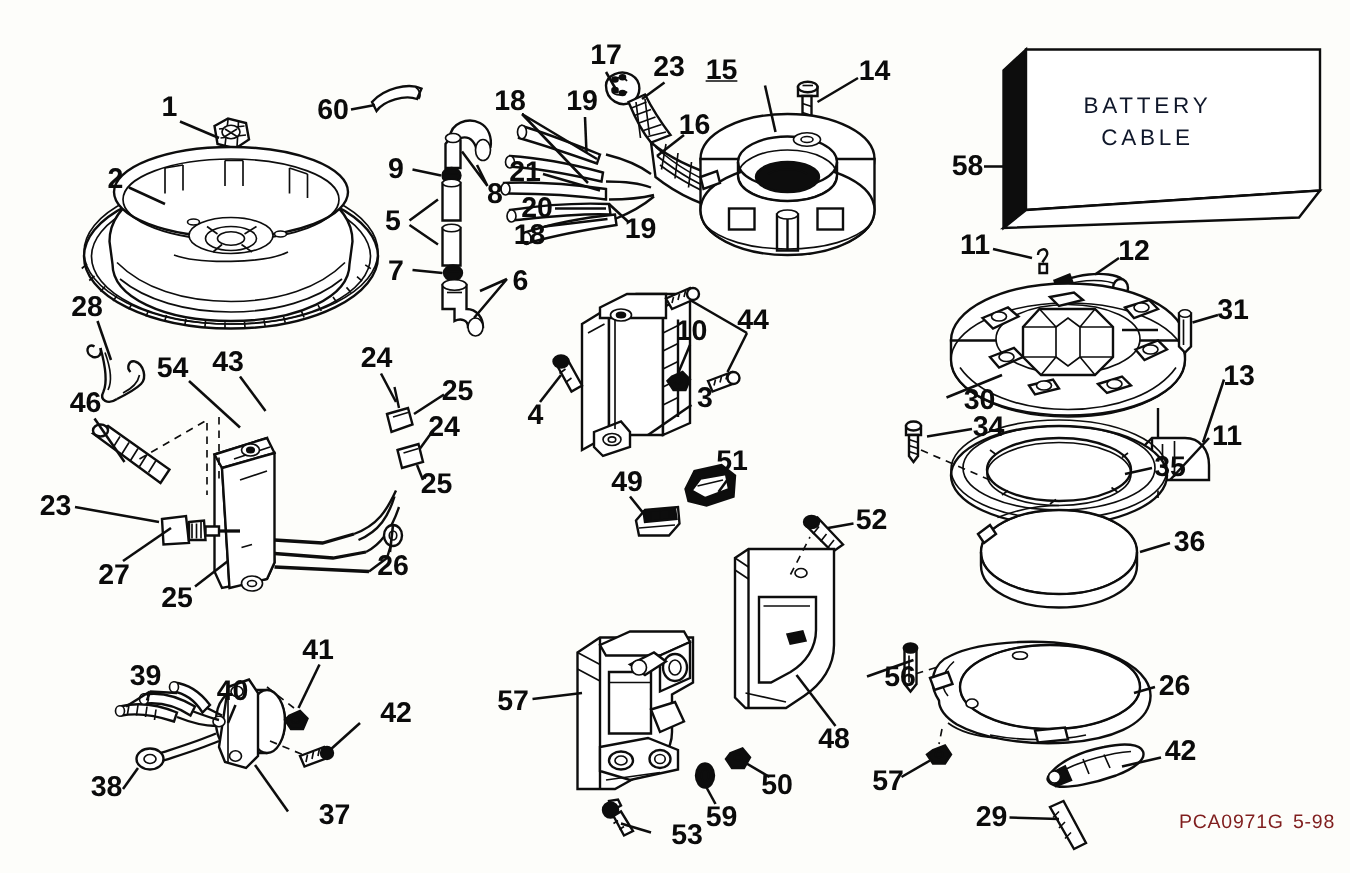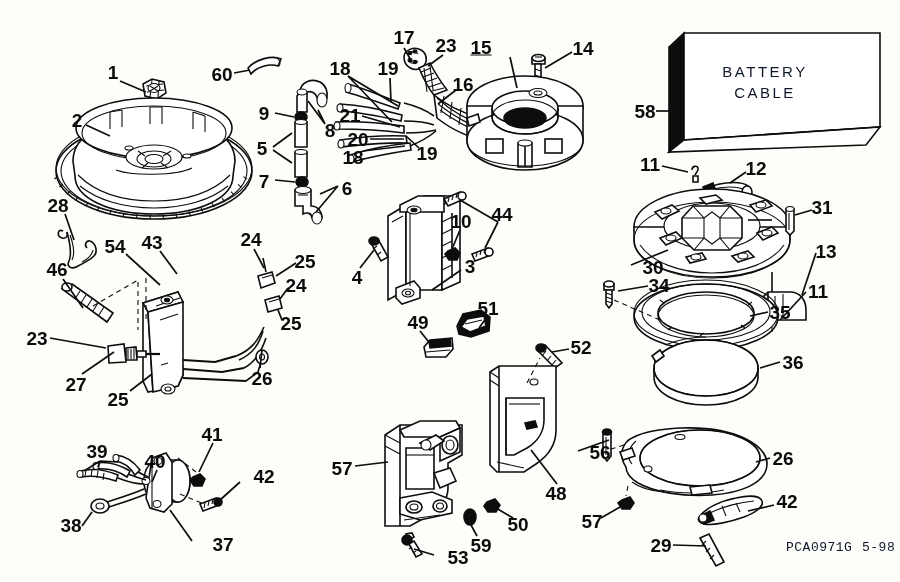--- a/index.html
+++ b/index.html
@@ -30,24 +30,24 @@
     color:#0f172a;
     letter-spacing:2.5px;
     white-space:nowrap;
     transform:translate(-50%,-50%);
     text-align:center;
     font-family:"Liberation Sans","DejaVu Sans",sans-serif;
   }
   .footer-code{
     position:absolute;
     font-size:13px;
-    color:#0f172a;
+    color:#7f1d1d;
     letter-spacing:0.5px;
     white-space:nowrap;
-    font-family:Liberation Mono, monospace;
+    font-family:Liberation Sans, sans-serif;
   }
   .ln{stroke:#0d0d0d;fill:none;}
   .thin{stroke-width:1.1;}
   .med{stroke-width:1.6;}
   .thick{stroke-width:2.2;}
   .lead{stroke:#0d0d0d;stroke-width:1.7;fill:none;}
   .dash{stroke:#0d0d0d;stroke-width:1.1;fill:none;stroke-dasharray:5 4;}
   .fillw{fill:#ffffff;stroke:#0d0d0d;}
   .fillk{fill:#0d0d0d;stroke:#0d0d0d;}
 </style>

